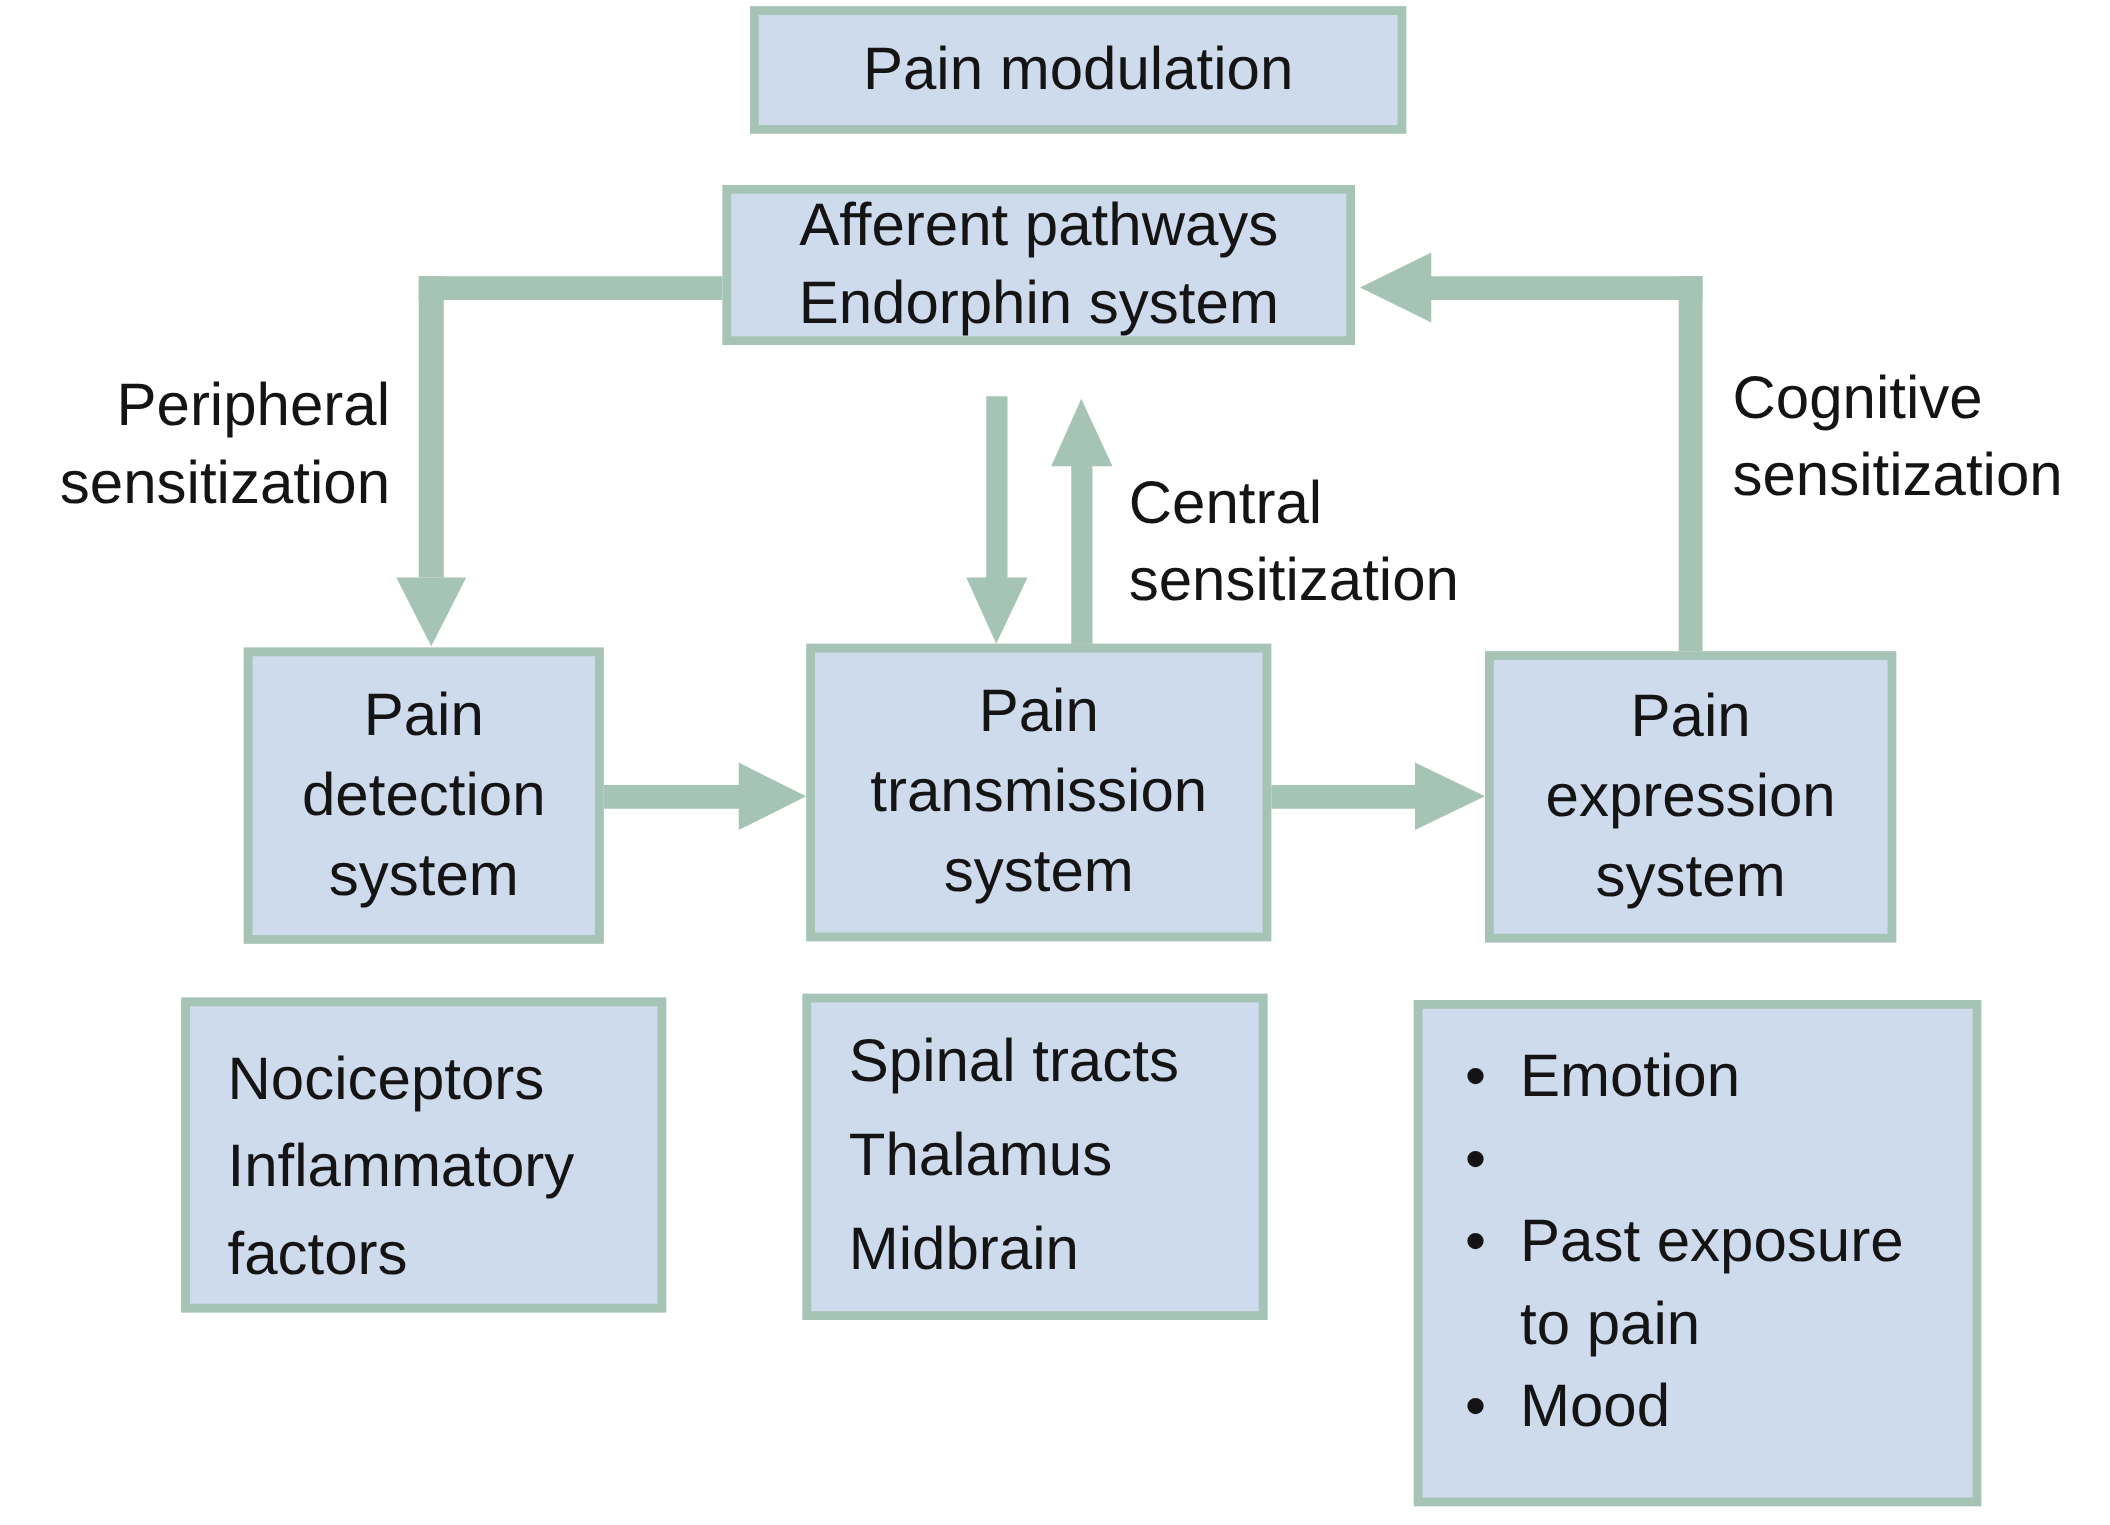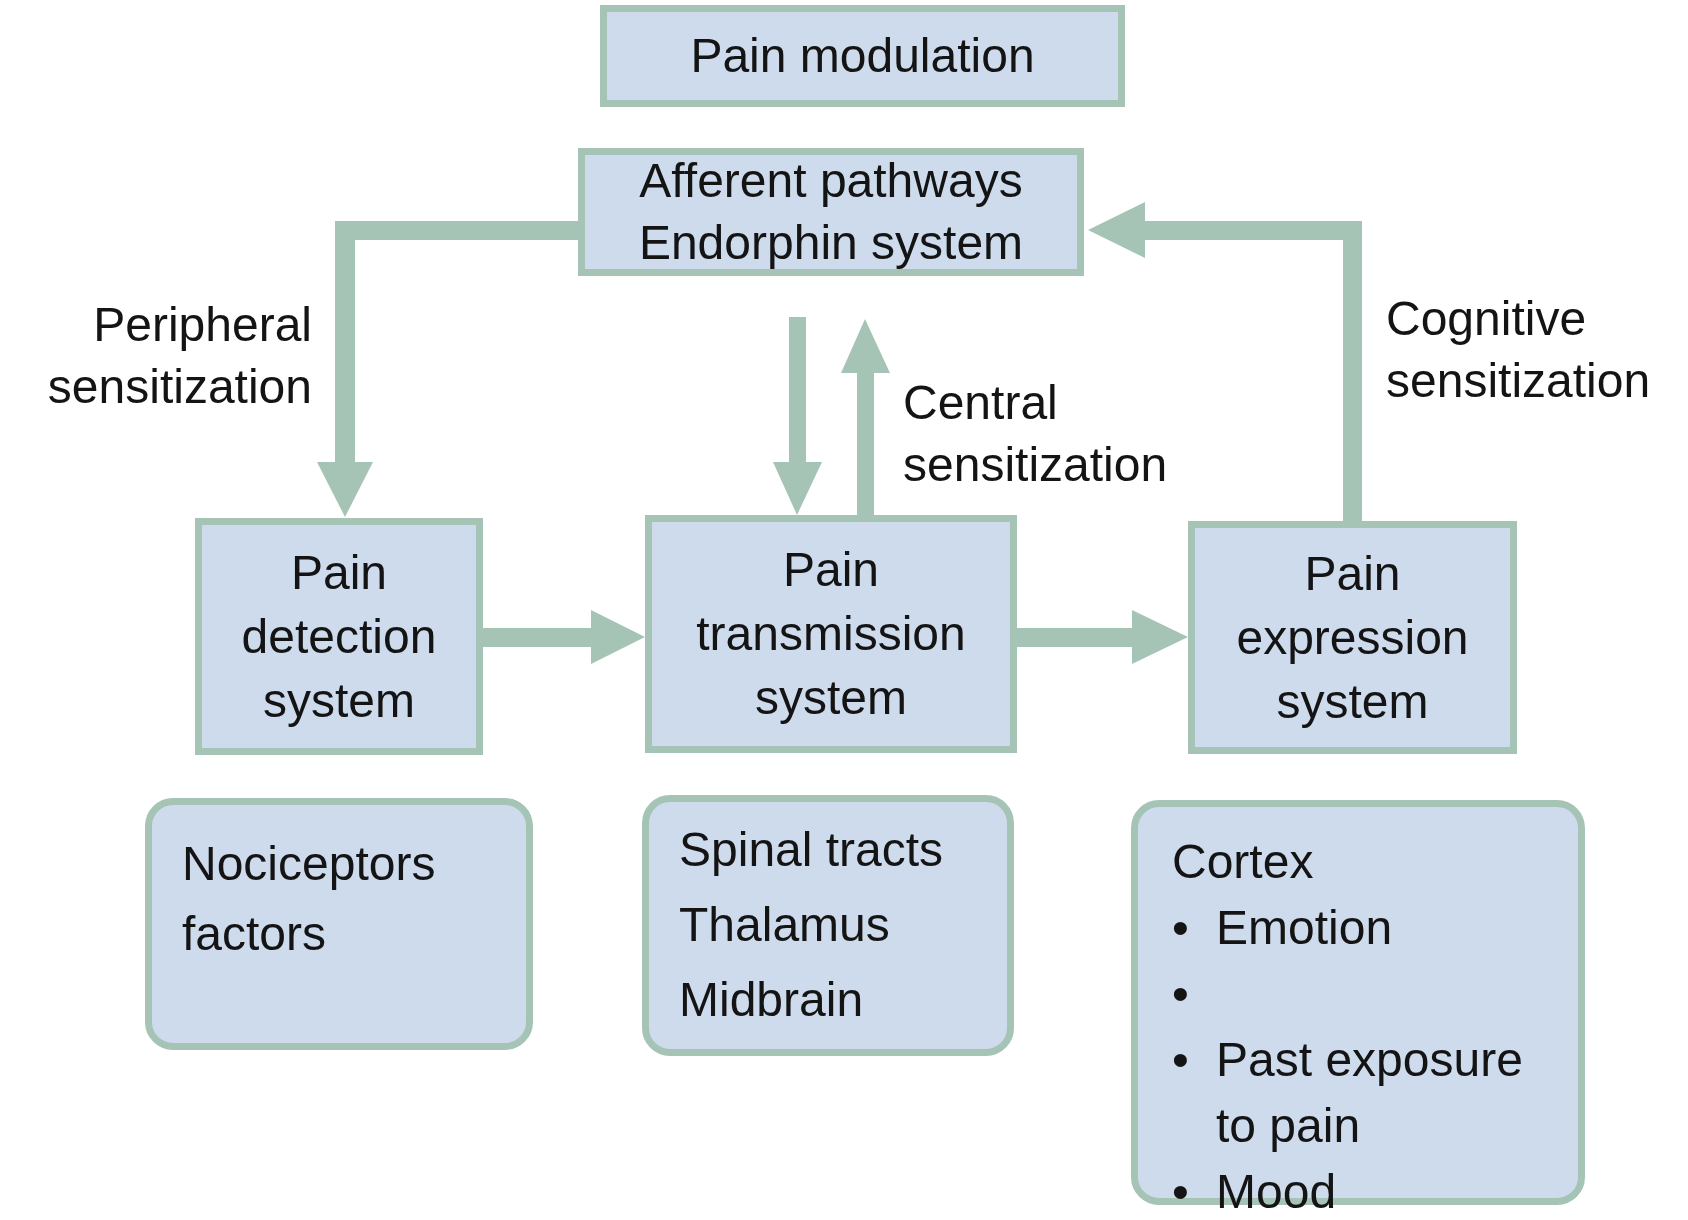--- a/index.html
+++ b/index.html
@@ -19,21 +19,21 @@
   .box{
     position:absolute;box-sizing:border-box;
     background:var(--box-fill);
     border:7px solid var(--box-border);
     display:flex;flex-direction:column;justify-content:center;
     font-size:48px;line-height:62px;
   }
   .box.centered{align-items:center;text-align:center;}
   .box .ln{white-space:nowrap;}
   .lh64{line-height:64px;}
-  .leftalign{justify-content:flex-start;align-items:flex-start;text-align:left;border-radius:28px;}
+  .leftalign{justify-content:flex-start;align-items:flex-start;text-align:left;}
   .label{
     position:absolute;font-size:48px;line-height:62px;color:var(--text);
   }
   .label.centertext{text-align:right;margin-top:26px;}
   .bullet-item{display:flex;align-items:flex-start;}
   .bullet-glyph{width:44px;flex:0 0 44px;}
   .bullet-text{flex:1 1 auto;}
 </style>
 </head>
 <body>
@@ -97,31 +97,31 @@
   </div>
 
   <div class="box centered lh64" style="left:1188px;top:521px;width:329px;height:233px;">
     <div class="ln">Pain</div>
     <div class="ln">expression</div>
     <div class="ln">system</div>
   </div>
 
   <div class="box leftalign" style="left:145px;top:798px;width:388px;height:252px;padding:24px 10px 0 30px;line-height:70px;">
     <div class="ln">Nociceptors</div>
+    <div class="ln">Inflammatory</div>
     <div class="ln">factors</div>
   </div>
 
   <div class="box leftalign" style="left:642px;top:795px;width:372px;height:261px;padding:10px 10px 0 30px;line-height:75px;">
     <div class="ln">Spinal tracts</div>
     <div class="ln">Thalamus</div>
     <div class="ln">Midbrain</div>
   </div>
 
   <div class="box leftalign" style="left:1131px;top:800px;width:454px;height:405px;padding:22px 12px 0 34px;line-height:66px;">
-    <div class="ln">Cortex</div>
     <div class="bullet-item">
       <span class="bullet-glyph">•</span>
       <span class="bullet-text">Emotion</span>
     </div>
     <div class="bullet-item">
       <span class="bullet-glyph">•</span>
     </div>
     <div class="bullet-item">
       <span class="bullet-glyph">•</span>
       <span class="bullet-text">Past exposure to pain</span>

